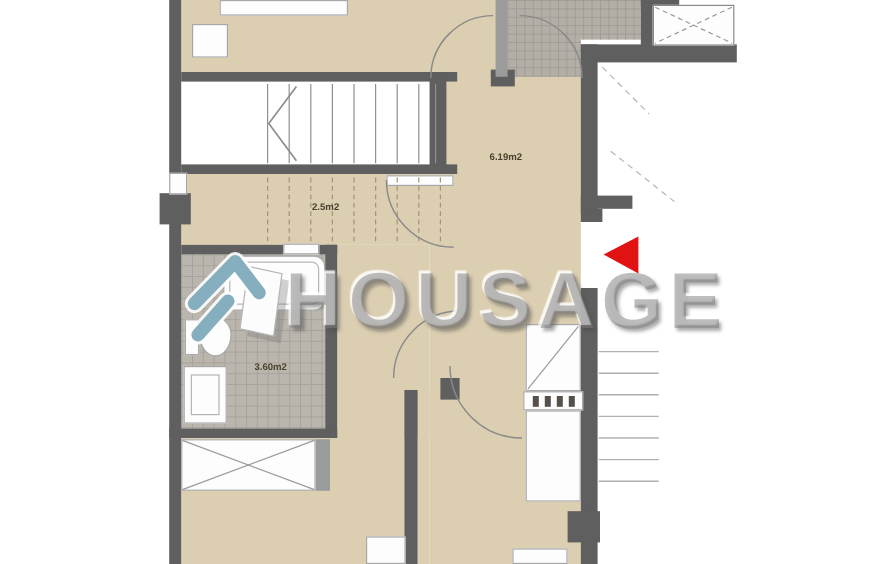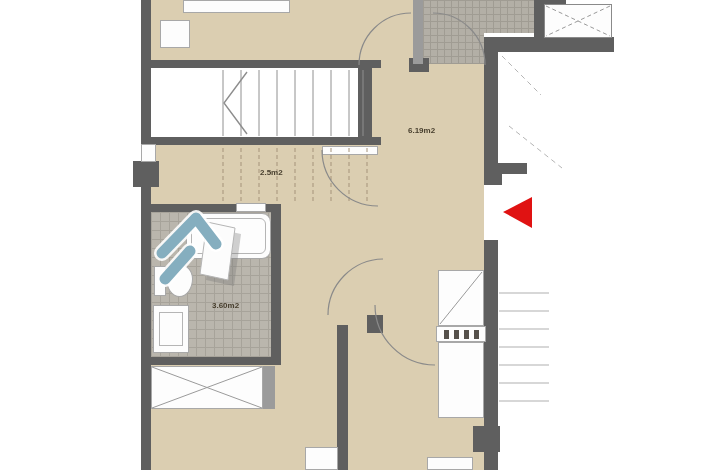--- a/index.html
+++ b/index.html
@@ -161,18 +161,19 @@
   <div class="area-label" style="left:212px;top:301px;text-align:right;">3.60m2</div>
 
   <svg class="svg-layer" width="726" height="470" viewBox="0 0 726 470">
     <polygon points="210,225 238,231 231,283 203,277" fill="rgba(120,120,120,0.35)" transform="translate(3,3)"></polygon>
     <polygon points="207,222 235,228 228,280 200,274" fill="#fcfcfc" stroke="#b5b5b5" stroke-width="1"></polygon>
     <path d="M 162,253 L 196,218 L 216,244" fill="none" stroke="#ffffff" stroke-width="16" stroke-linecap="round" stroke-linejoin="round" opacity="0.9"></path>
     <path d="M 165,279 L 190,251" stroke="#ffffff" stroke-width="16" stroke-linecap="round" opacity="0.9"></path>
     <path d="M 162,253 L 196,218 L 216,244" fill="none" stroke="var(--logo-teal)" stroke-width="11" stroke-linecap="round" stroke-linejoin="round"></path>
     <path d="M 165,279 L 190,251" stroke="var(--logo-teal)" stroke-width="11" stroke-linecap="round"></path>
   </svg>
+  <div class="watermark-text">HOUSAGE</div>
 
   <svg class="svg-layer" width="726" height="470" viewBox="0 0 726 470">
     <polygon points="532,197 532,228 503,212" fill="var(--marker-red)"></polygon>
   </svg>
 
 </div>
 
 </body></html>

